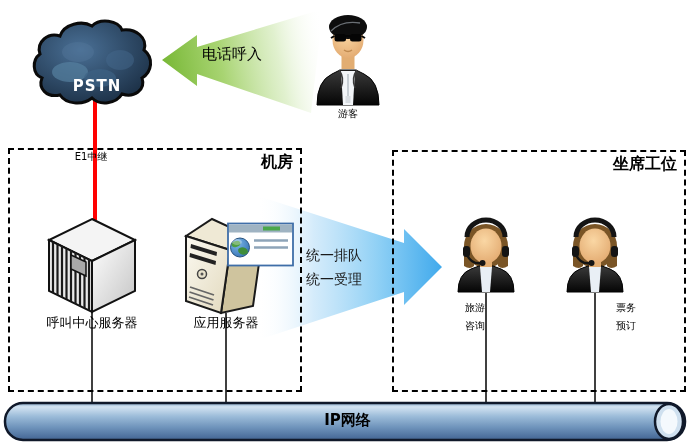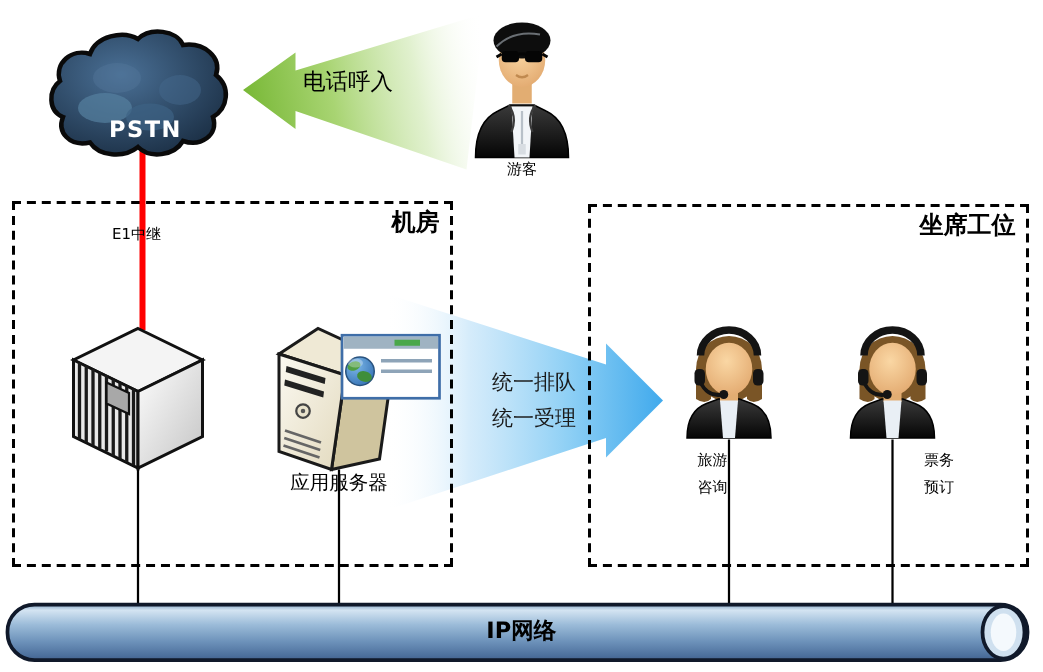--- a/index.html
+++ b/index.html
@@ -2,34 +2,34 @@
 <html><head>
 <meta charset="utf-8">
 <style>
   html,body{margin:0;padding:0;background:#fff;}
   #canvas{
     position:relative;width:695px;height:448px;background:#ffffff;overflow:hidden;
     font-family:"DejaVu Sans","Liberation Sans",sans-serif;color:#000;
   }
   #canvas svg{position:absolute;left:0;top:0;}
   .layer-arrows{z-index:1;}
-  .dash-box{position:absolute;border:2px dashed #000;z-index:2;box-sizing:border-box;background:transparent;}
+  .dash-box{position:absolute;border:2px dashed #000;z-index:2;box-sizing:border-box;background:transparent;margin-top:14px;}
   #machine-room-box{left:8px;top:134px;width:294px;height:244px;}
   #agent-area-box{left:392px;top:136px;width:294px;height:242px;}
   .box-title{position:absolute;right:7px;top:2px;font-weight:bold;font-size:16px;line-height:20px;}
   .layer-shapes{z-index:3;}
   .lbl{position:absolute;z-index:4;text-align:center;font-size:10px;line-height:17px;}
   #pstn-lbl{left:62px;top:48px;width:70px;color:#fff;font-weight:bold;font-size:15px;letter-spacing:1px;margin-top:30px;}
   #callin-lbl{left:186px;top:46px;width:92px;font-weight:normal;font-size:15px;}
   #visitor-lbl{left:318px;top:105px;width:60px;}
   #e1-lbl{left:60px;top:148px;width:62px;}
   #ccs-lbl{left:34px;top:314px;width:116px;font-size:13px;}
   #app-lbl{left:180px;top:314px;width:92px;font-size:13px;text-align:center;}
   #queue-lbl{left:306px;top:243px;width:94px;font-size:14px;line-height:24px;text-align:left;color:#1a1a1a;}
-  #queue-lbl span{display:block;margin-left:22px;}
+  #queue-lbl span{display:block;}
   #agent1-lbl{left:445px;top:299px;width:60px;line-height:18px;}
   #agent2-lbl{left:596px;top:299px;width:60px;line-height:18px;}
   #ipnet-lbl{left:0;top:412px;width:695px;font-weight:bold;font-size:15px;z-index:4;text-align:center;}
 </style>
 </head>
 <body>
 
 <div id="canvas">
 
   <svg class="layer-arrows" width="695" height="448" viewBox="0 0 695 448">
@@ -216,20 +216,21 @@
         <path d="M-19,33 Q-14,43 -4,41" stroke="#141414" stroke-width="2.5" fill="none"></path>
         <circle cx="-3.5" cy="41" r="3" fill="#141414"></circle>
       </g>
     </g>
   </svg>
 
   <div class="lbl" id="pstn-lbl">PSTN</div>
   <div class="lbl" id="callin-lbl">电话呼入</div>
   <div class="lbl" id="visitor-lbl">游客</div>
   <div class="lbl" id="e1-lbl">E1中继</div>
+  <div class="lbl" id="ccs-lbl">呼叫中心服务器</div>
   <div class="lbl" id="app-lbl">应用服务器</div>
   <div class="lbl" id="queue-lbl">
     <span>统一排队</span>
     <span>统一受理</span>
   </div>
   <div class="lbl" id="agent1-lbl">
     <span style="display:block">旅游</span>
     <span style="display:block">咨询</span>
   </div>
   <div class="lbl" id="agent2-lbl">

